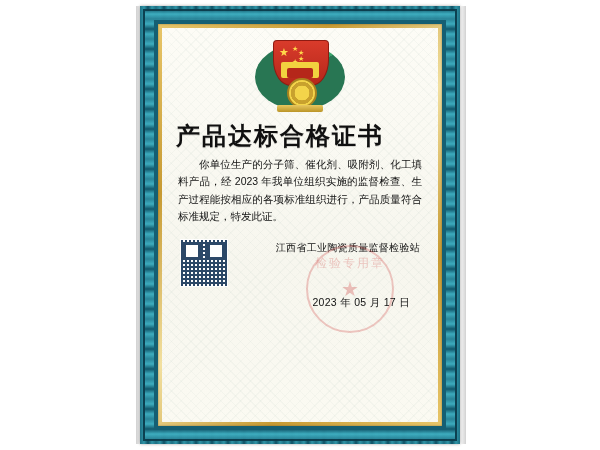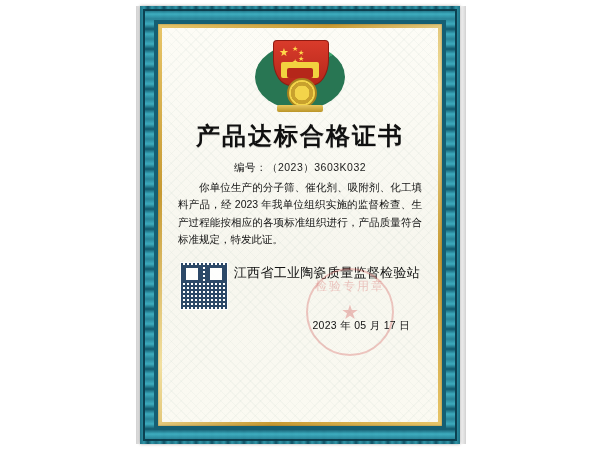--- a/index.html
+++ b/index.html
@@ -164,21 +164,20 @@
   }
   .emblem-base {
     position: absolute;
     left: 22px; bottom: 0px;
     width: 46px; height: 7px;
     background: linear-gradient(180deg, #e8c85f, #bb9427);
     border-radius: 2px;
   }
 
   .cert-title {
-    text-align: center;
     font-family: "DejaVu Sans", sans-serif;
     font-size: 24px;
     font-weight: bold;
     letter-spacing: 2px;
     color: #101010;
     margin-top: 8px;
     text-shadow: 0 1px 0 rgba(0,0,0,0.15);
   }
 
   .cert-number {
@@ -251,21 +250,21 @@
     right: 2px; top: 2px;
     width: 12px; height: 12px;
     border: 3px solid #1b3a5c;
     background: #fff;
   }
 
   .issuer {
     position: absolute;
     right: 4px;
     top: 4px;
-    font-size: 13px;
+    font-size: 10px;
     color: #111;
     letter-spacing: 0.3px;
   }
 
   .issue-date {
     position: absolute;
     right: 14px;
     top: 34px;
     font-size: 10.5px;
     color: #111;
@@ -343,23 +342,20 @@
             <span class="emblem-star-s3">★</span>
             <span class="emblem-star-s4">★</span>
           </div>
           <div class="emblem-gate"></div>
           <div class="emblem-cog"></div>
           <div class="emblem-base"></div>
         </div>
 
         <div class="cert-title">产品达标合格证书</div>
 
-        <div class="cert-number">
-          <span>编号：</span><span>（2023）3603K032</span>
-        </div>
 
 
         <div class="cert-body">你单位生产的分子筛、催化剂、吸附剂、化工填料产品，经 2023 年我单位组织实施的监督检查、生产过程能按相应的各项标准组织进行，产品质量符合标准规定，特发此证。</div>
 
 
         <div class="cert-footer">
 
           <div class="qr-code"></div>
 
           <div class="issuer">江西省工业陶瓷质量监督检验站</div>

